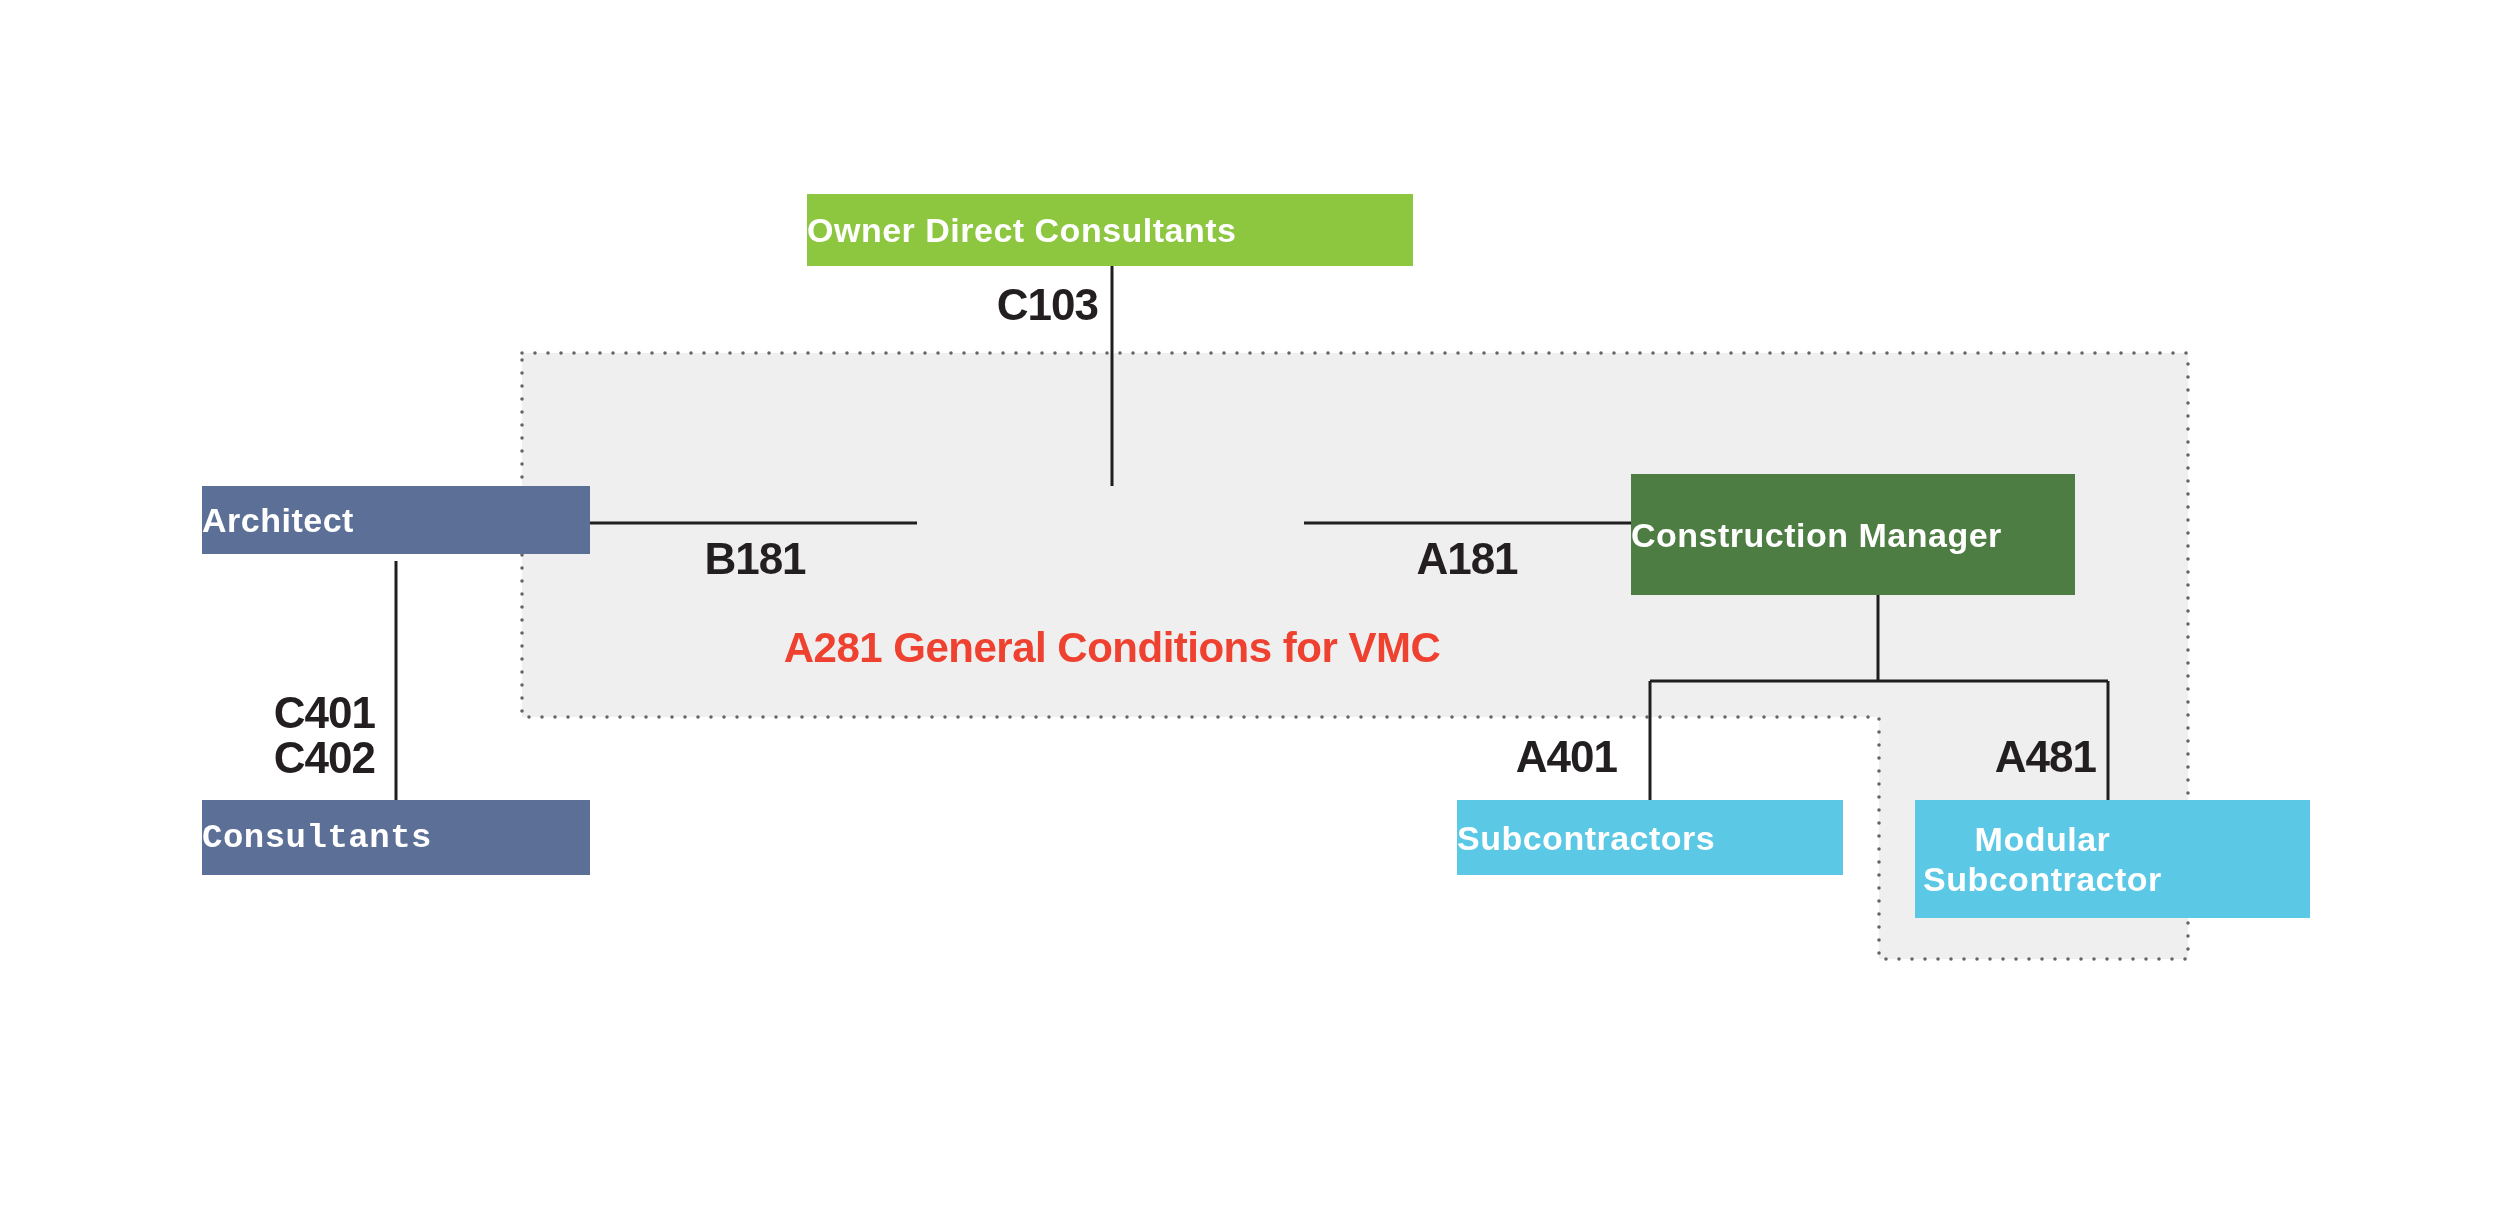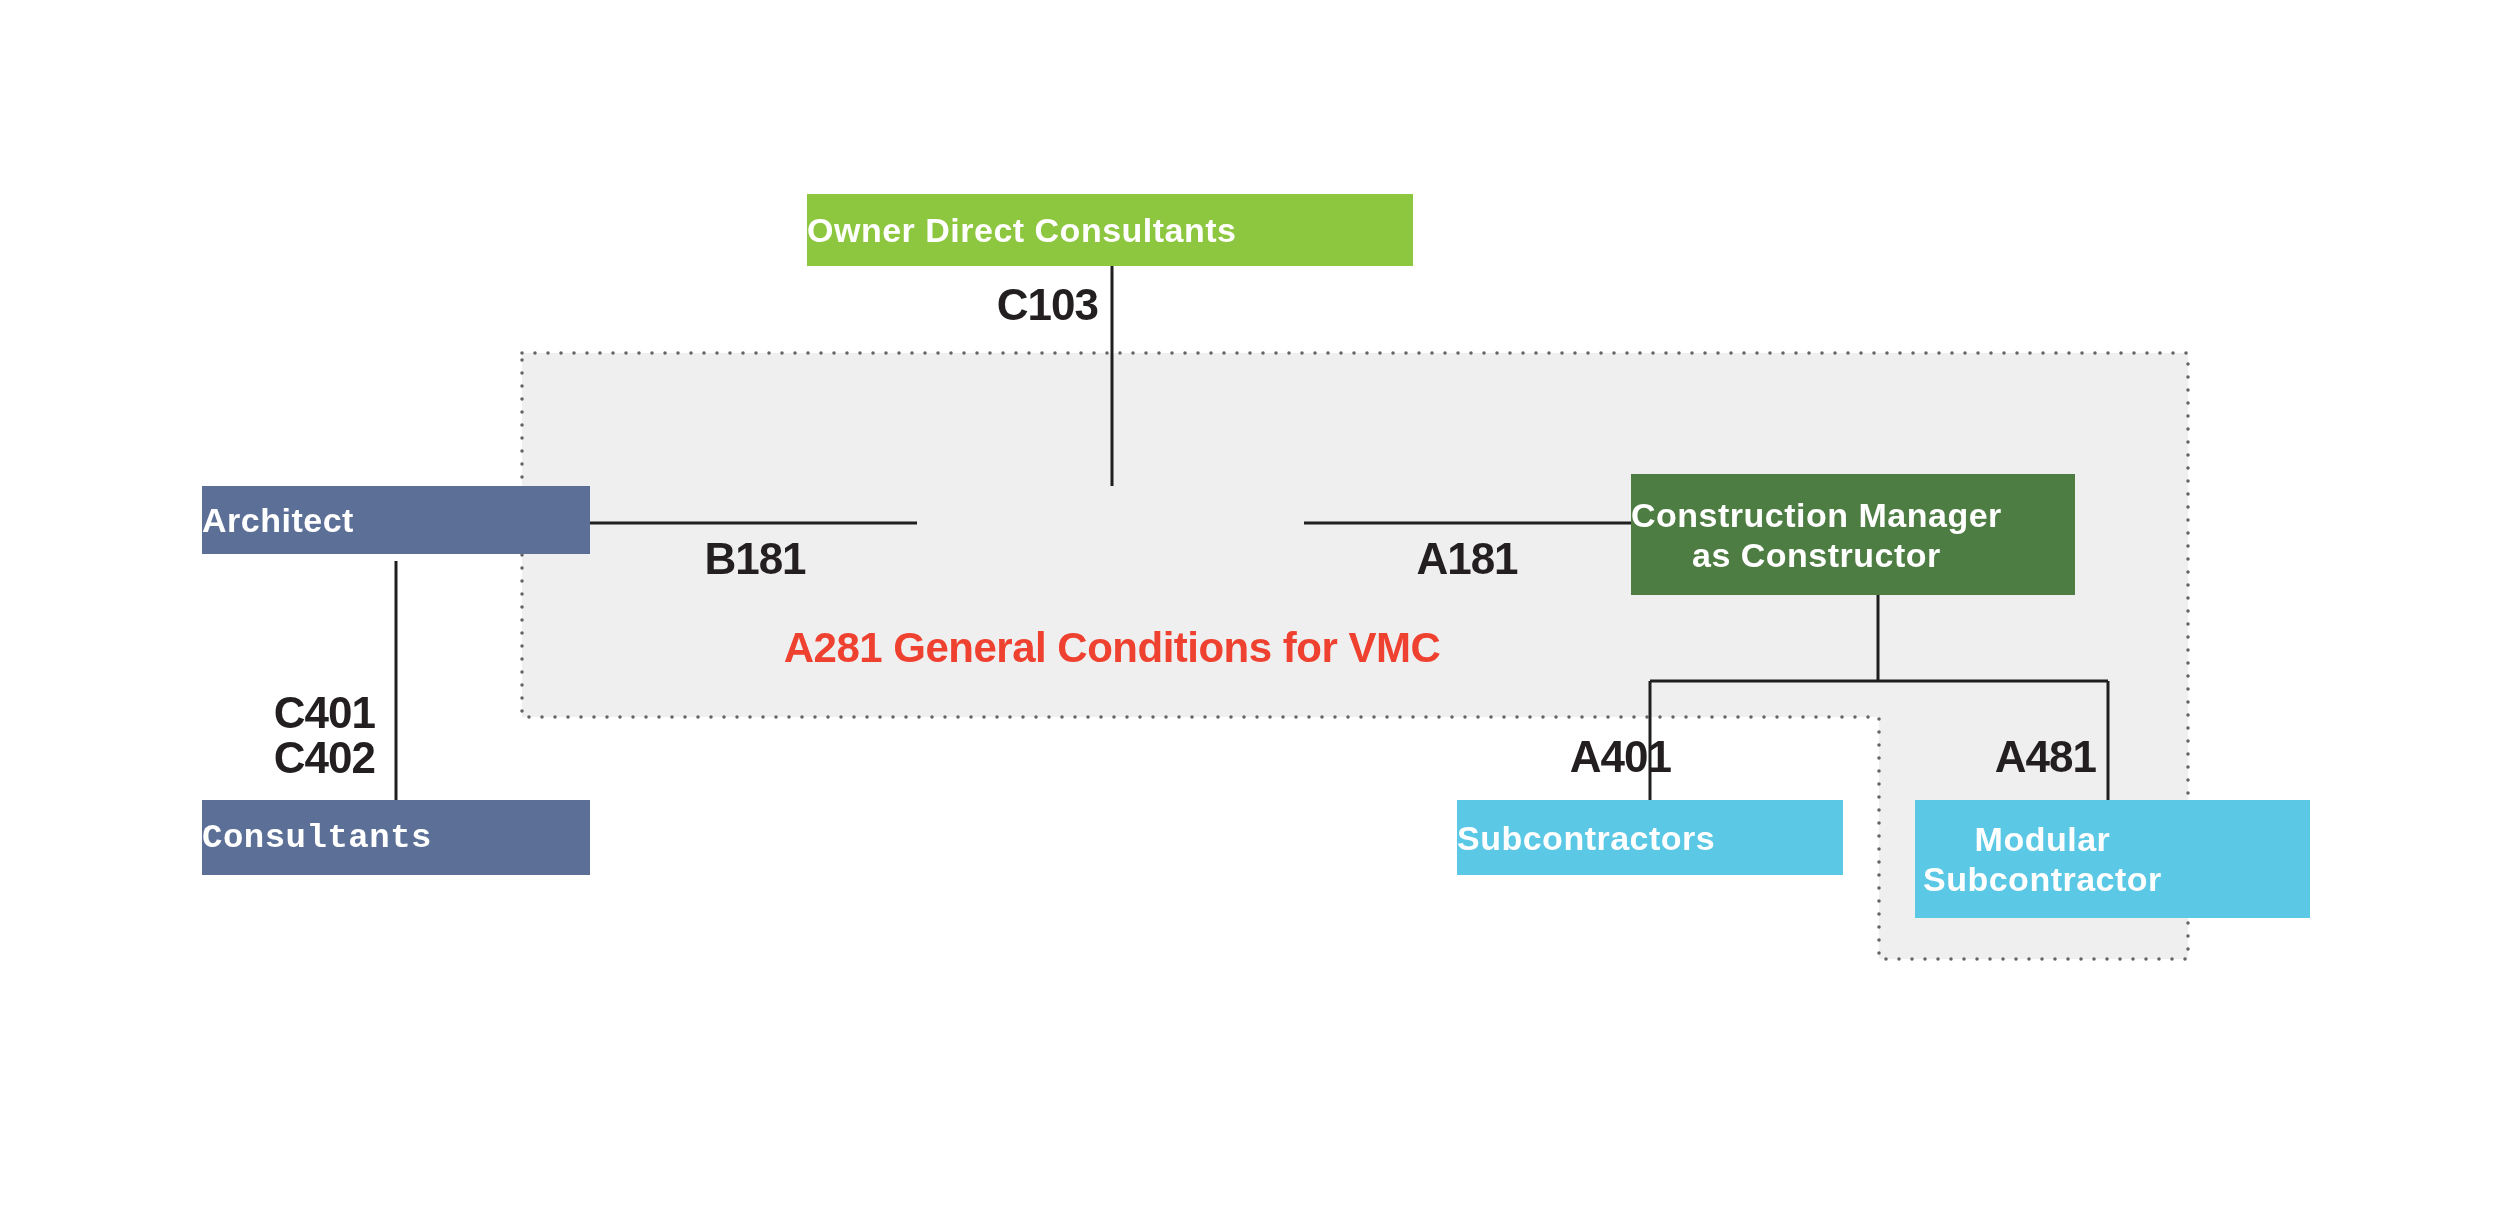--- a/index.html
+++ b/index.html
@@ -38,21 +38,21 @@
     font-weight:bold;
     font-size:44px;
     line-height:45px;
     letter-spacing:-1px;
     white-space:nowrap;
   }
   .elabel-c103{right:1402px;top:282px;text-align:right;}
   .elabel-b181{left:655px;top:536px;width:200px;text-align:center;}
   .elabel-a181{left:1367px;top:536px;width:200px;text-align:center;}
   .elabel-c40x{right:2125px;top:690px;text-align:right;}
-  .elabel-a401{right:829px;top:734px;text-align:right;}
+  .elabel-a401{right:883px;top:734px;text-align:right;}
   .elabel-a481{right:404px;top:734px;text-align:right;}
 
   
   .region-note{
     position:absolute;
     left:712px;top:624px;width:800px;
     text-align:center;
     color:var(--note-red);
     font-weight:bold;
     font-size:42px;
@@ -84,21 +84,20 @@
   </div>
 
   <div class="node node-arch">
     <span>Architect</span>
   </div>
 
 
   <div class="node node-cm">
     <span>
       <span style="display:block">Construction Manager</span>
-      <span style="display:block">as Constructor</span>
     </span>
   </div>
 
   <div class="node node-cons">
     <span>Consultants</span>
   </div>
 
   <div class="node node-subs">
     <span>Subcontractors</span>
   </div>

